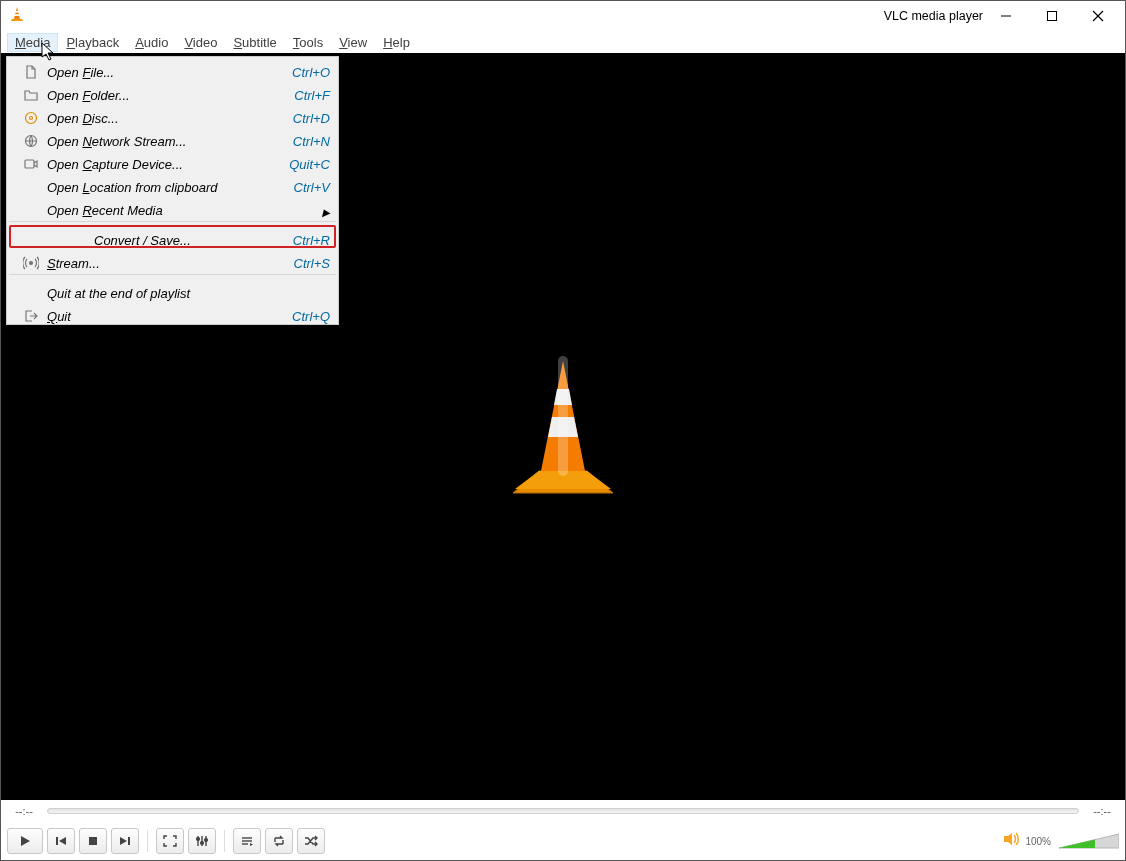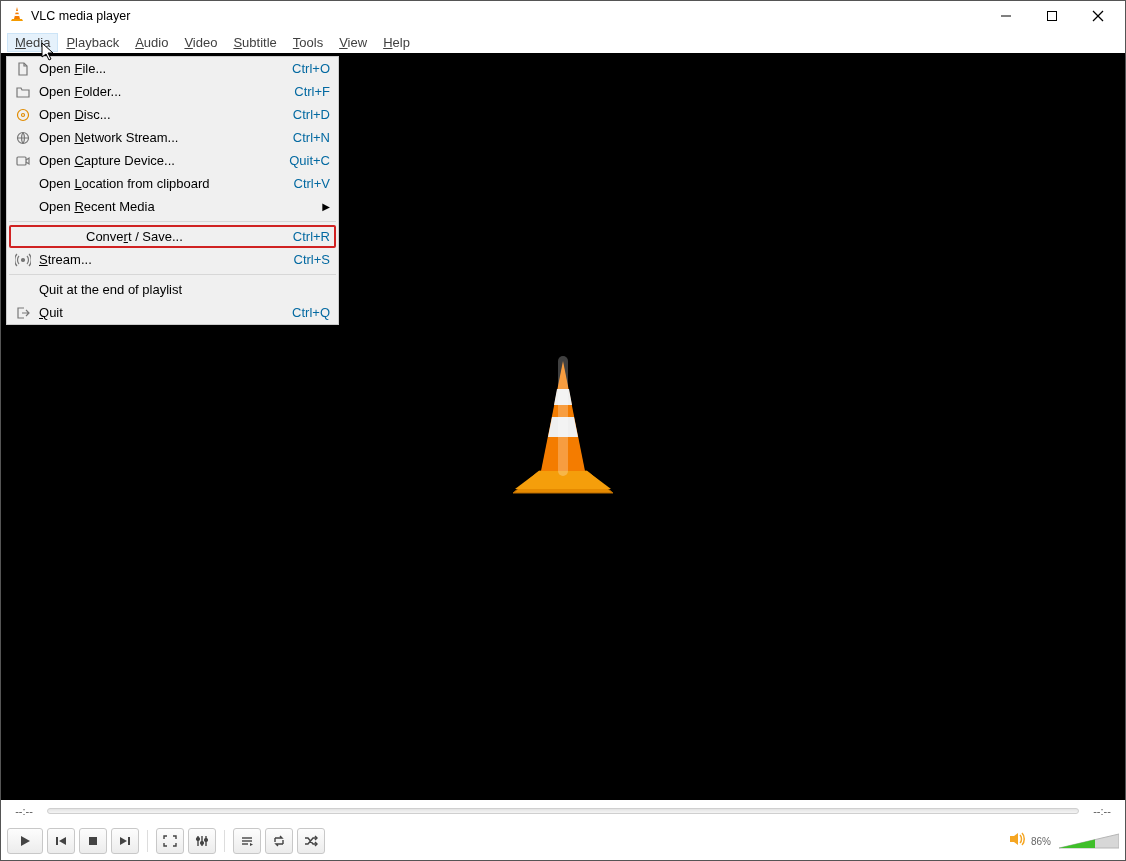--- a/index.html
+++ b/index.html
@@ -1,32 +1,32 @@
 <!DOCTYPE html>
 <html><head>
 <meta charset="utf-8">
 <style>
   * { box-sizing: border-box; margin: 0; padding: 0; font-family: "Segoe UI", Tahoma, sans-serif; }
   html, body { width: 1126px; height: 861px; overflow: hidden; background: #fff; }
   .window { width: 1126px; height: 861px; border: 1px solid #555; display: flex; flex-direction: column; background: #fff; position: relative; }
   
   .titlebar { height: 30px; display: flex; align-items: center; padding: 0 4px; }
   .titlebar .app-icon { margin: 0 6px 0 4px; }
-  .titlebar .title { font-size: 12.5px; color: #000; flex: 1; }
+  .titlebar .title { font-size: 12.5px; color: #000; flex: 1; text-align: right; }
   .win-controls { display: flex; height: 100%; }
   .win-btn { width: 46px; display: flex; align-items: center; justify-content: center; font-size: 13px; color: #000; }
   .win-btn svg { stroke: #000; }
   
   .menubar { height: 22px; display: flex; align-items: center; padding: 0 6px; font-size: 13px; color: #404040; }
   .menubar .menu-item { padding: 2px 8px; position: relative; }
   .menubar .menu-item.active { background: #e5f1fb; border: 1px solid #cce4f7; padding: 1px 7px; }
   .menubar .u { text-decoration: underline; }
   
   .dropdown { position: absolute; left: 5px; top: 55px; width: 333px; background: #f0f0f0; border: 1px solid #ccc; box-shadow: 2px 2px 4px rgba(0,0,0,0.25); font-size: 13px; color: #000; z-index: 50; }
-  .dropdown .row { display: flex; align-items: center; height: 23px; padding: 0 8px 0 4px; white-space: nowrap; }
+  .dropdown .row { display: flex; align-items: flex-end; height: 23px; padding: 0 8px 0 12px; white-space: nowrap; font-style: italic; }
   .dropdown .row .icon-cell { width: 24px; display: flex; align-items: center; justify-content: center; }
   .dropdown .row .label { flex: 1; padding-left: 4px; }
   .dropdown .row .shortcut { color: #0369a1; padding-left: 10px; }
   .dropdown .sep { height: 1px; background: #d7d7d7; margin: 3px 2px; }
   .dropdown .row.highlighted { position: relative; gap: 47px; }
   .dropdown .row.highlighted::after { content:""; position:absolute; left:2px; right:2px; top:0; bottom:0; border:2px solid #d02222; pointer-events:none; border-radius:2px; }
   .dropdown .submenu-arrow { font-size: 10px; padding-left: 10px; }
   
   .video-area { flex: 1; background: #000; position: relative; display:flex; align-items:center; justify-content:center; }
   
@@ -174,21 +174,21 @@
         </svg>
     </div>
     <div class="spacer"></div>
     <span>
       <svg width="18" height="16" viewBox="0 0 18 16">
           <polygon points="1,5 5,5 9,2 9,14 5,11 1,11" fill="#f5a623"></polygon>
           <path d="M11 4c2 2 2 6 0 8" fill="none" stroke="#f5a623" stroke-width="1.5"></path>
           <path d="M13 2c3 3 3 9 0 12" fill="none" stroke="#f5a623" stroke-width="1.5"></path>
         </svg>
     </span>
-    <span class="volume-label">86%</span>
+    <span class="volume-label">100%</span>
     <span class="volume-tri">
       <svg viewBox="0 0 60 18">
         <polygon points="0,16 60,16 60,2" fill="#d7d7d7" stroke="#b5b5b5"></polygon>
         <polygon points="0,16 36,16 36,7.6" fill="#3fbf2a"></polygon>
       </svg>
     </span>
   </div>
 
   <div class="dropdown" id="dropdown">
       <div class="row">

